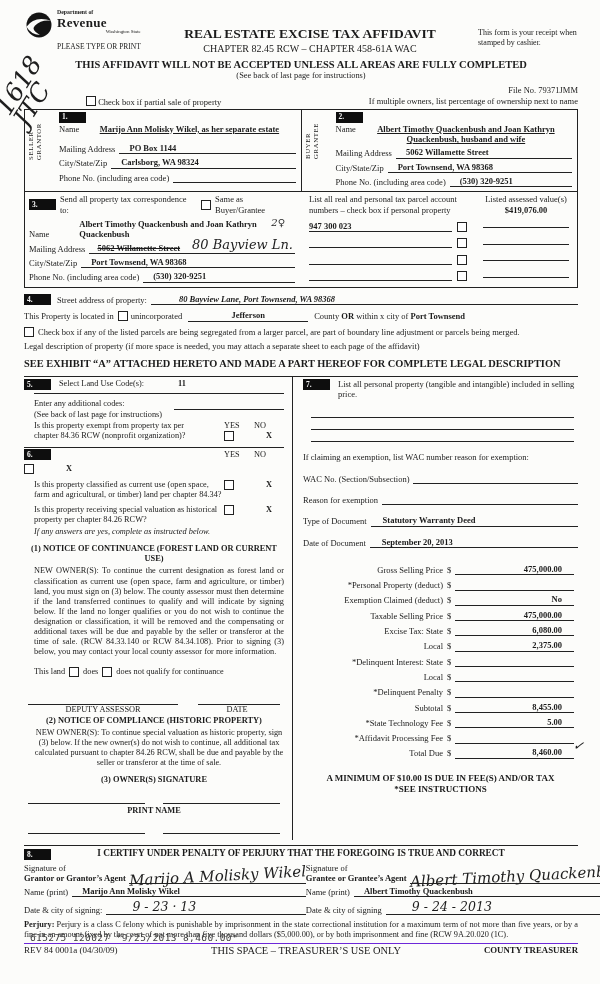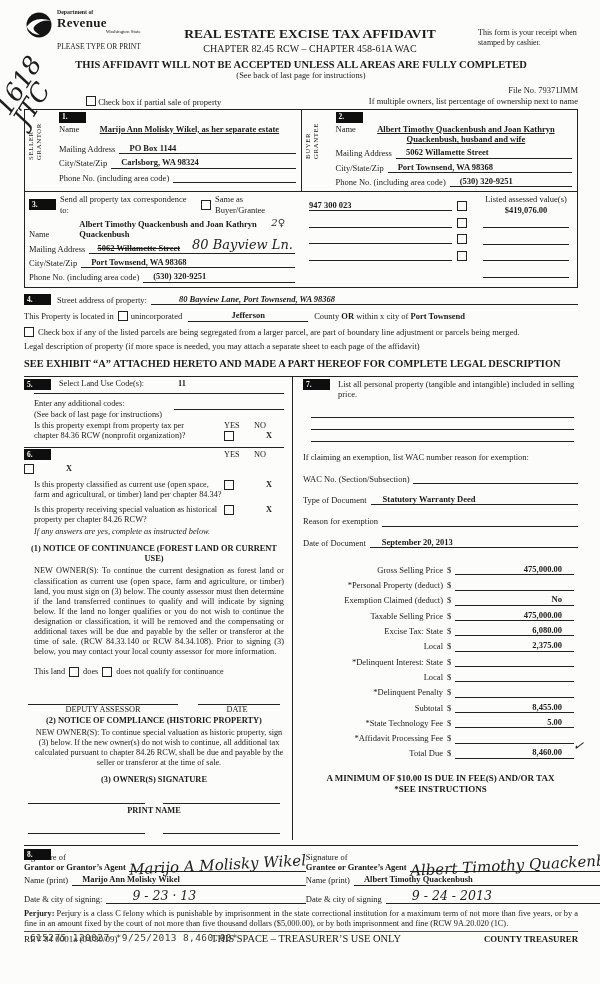--- a/index.html
+++ b/index.html
@@ -218,20 +218,21 @@
         <div class="frow">
           <span class="lbl">City/State/Zip</span>
           <span class="fill"><span class="val">Port Townsend, WA 98368</span></span>
         </div>
         <div class="frow">
           <span class="lbl">Phone No. (including area code)</span>
           <span class="fill"><span class="val">(530) 320-9251</span></span>
         </div>
       </div>
       <div class="b3m">
+        <div>List all real and personal tax parcel account numbers – check box if personal property</div>
         <div class="prow">
           <span class="fill bold">947 300 023</span>
           <span class="cb"></span>
         </div>
         <div class="prow">
             <span class="fill"></span>
             <span class="cb"></span>
           </div>
         <div class="prow">
             <span class="fill"></span>
@@ -362,26 +363,26 @@
           <div class="pline"></div>
           <div class="pline"></div>
           <div class="pline"></div>
         </div>
         <div style="margin-top:10px;">If claiming an exemption, list WAC number reason for exemption:</div>
         <div class="f7">
           <span class="lbl">WAC No. (Section/Subsection)</span>
           <span class="fill"><span class="val"></span></span>
         </div>
         <div class="f7">
+          <span class="lbl">Reason for exemption</span>
+          <span class="fill"><span class="val"></span></span>
+        </div>
+        <div class="f7">
           <span class="lbl">Type of Document</span>
           <span class="fill"><span class="val">Statutory Warranty Deed</span></span>
-        </div>
-        <div class="f7">
-          <span class="lbl">Reason for exemption</span>
-          <span class="fill"><span class="val"></span></span>
         </div>
         <div class="f7">
           <span class="lbl">Date of Document</span>
           <span class="fill"><span class="val">September 20, 2013</span></span>
         </div>
 
         <div class="ptable">
           <div class="pr">
               <span class="plbl">Gross Selling Price</span>
               <span class="pd">$</span>
@@ -450,20 +451,21 @@
             </div>
         </div>
 
         <div class="minnote">A MINIMUM OF $10.00 IS DUE IN FEE(S) AND/OR TAX</div>
         <div class="minnote" style="margin-top:0;">*SEE INSTRUCTIONS</div>
       </div>
     </div>
 
     <div class="s8">
       <span class="secbox">8.</span>
+      <div class="certify">I CERTIFY UNDER PENALTY OF PERJURY THAT THE FOREGOING IS TRUE AND CORRECT</div>
       <div class="s8grid">
         <div class="s8col">
           <div class="s8row">
             <span class="siglbl">
               <span>Signature of</span><br>
               <span class="bold">Grantor or Grantor’s Agent</span>
             </span>
             <span class="fill"><span class="hw hwsig">Marijo A Molisky Wikel</span></span>
           </div>
           <div class="s8row">

